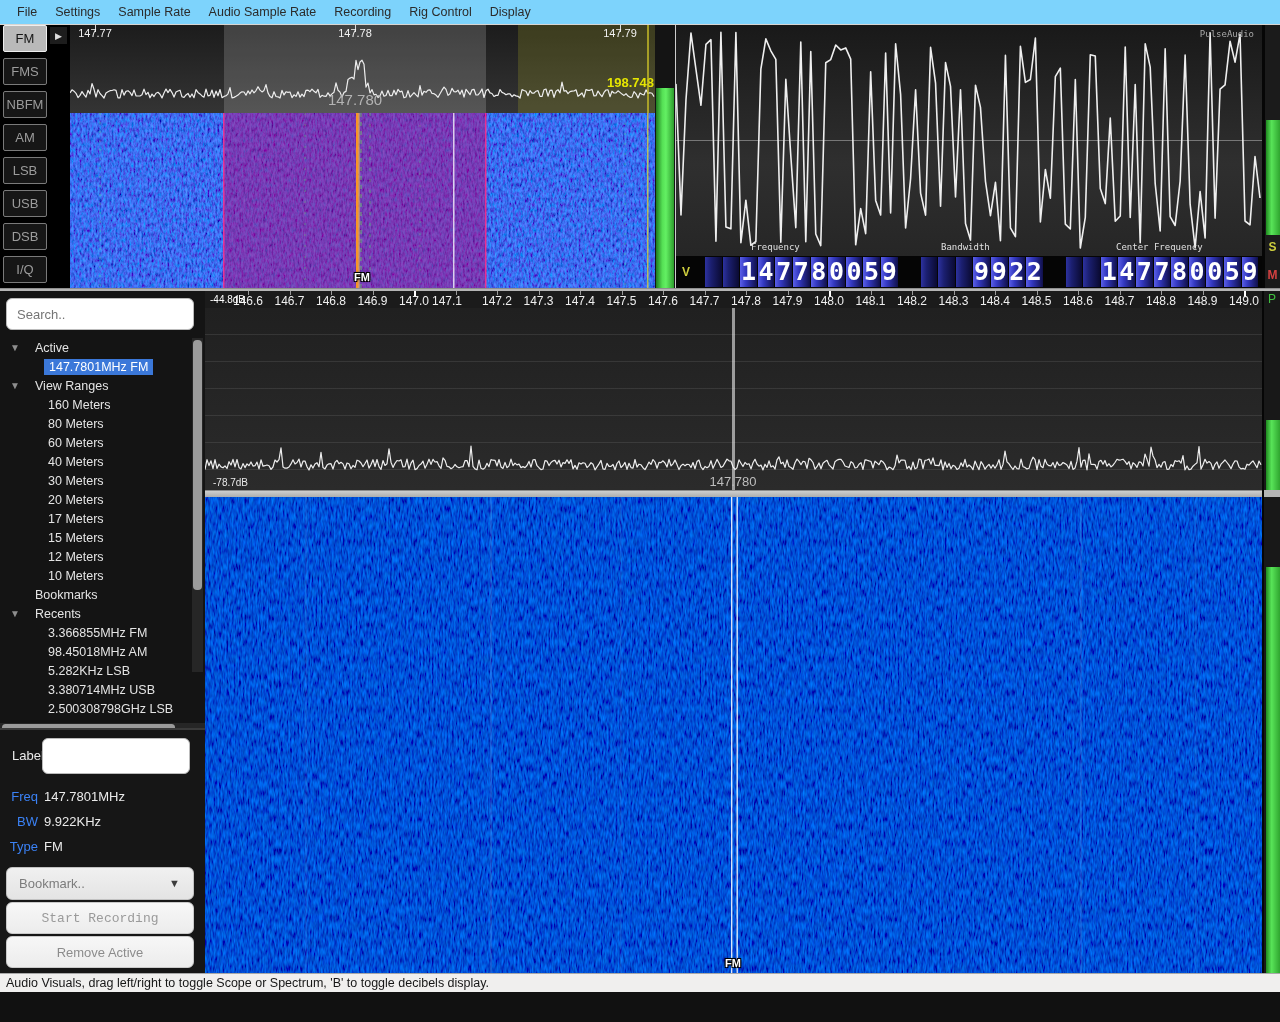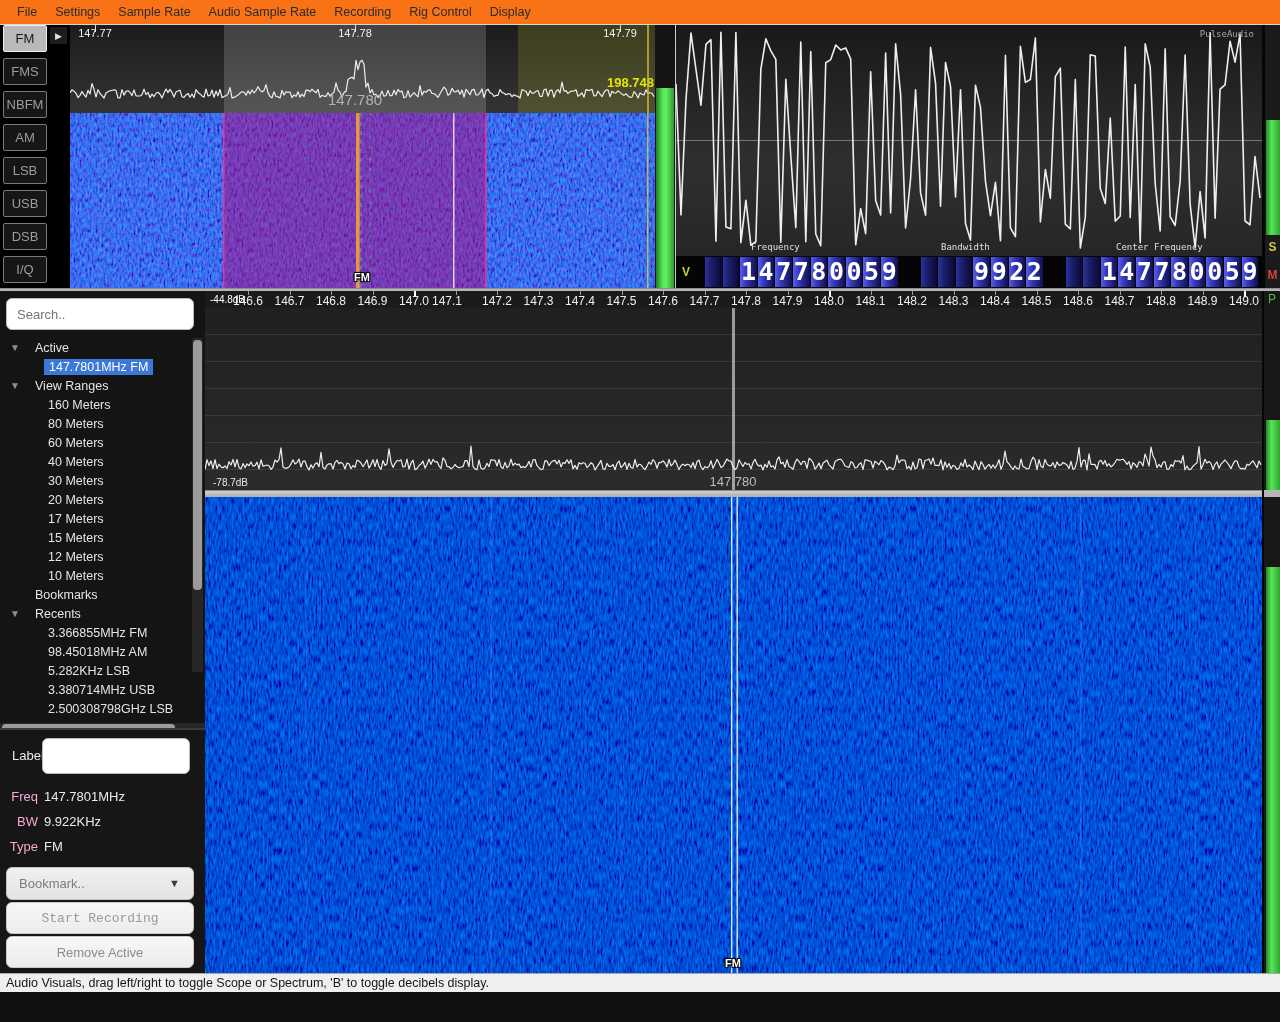--- a/index.html
+++ b/index.html
@@ -6,21 +6,21 @@
   html,body { background:#000; }
   body { font-family:"Liberation Sans", sans-serif; }
   .app { position:relative; width:1280px; height:1022px; overflow:hidden; background:#111; }
 
   
   .titlebar { height:30px; background:linear-gradient(#f4f3f2,#e9e7e5); display:flex; align-items:center; position:relative; border-bottom:1px solid #cfcdca; }
   .titlebar .appicon { position:absolute; left:38px; top:9px; width:7px; height:13px; background:#42302c; }
   .titlebar .title { flex:1; text-align:center; font-size:13.5px; font-weight:bold; color:#2e2e2e; }
   .winbtns { position:absolute; right:10px; top:0; height:30px; display:flex; align-items:center; gap:22px; }
   .winbtn { font-size:11px; font-weight:bold; color:#3a3a3a; width:14px; text-align:center; cursor:default; }
-  .menubar { height:25px; background:#f97316; display:flex; align-items:center; padding-left:8px; border-bottom:1px solid #d8d6d3; }
+  .menubar { height:25px; background:#7dd3fc; display:flex; align-items:center; padding-left:8px; border-bottom:1px solid #d8d6d3; }
   .menu-item { font-size:12.5px; color:#2b2b2b; padding:3px 9px; }
 
   
   .top { height:263px; display:flex; background:#000; }
   .mode-col { width:70px; background:#000; position:relative; }
   .mode-btn { width:44px; height:27px; margin:0 0 6px 3px; background:#161616; border:1px solid #7a7a7a; border-radius:2px; color:#9c9c9c; font-size:13px; display:flex; align-items:center; justify-content:center; }
   .mode-btn:first-child { margin-top:3px; }
   .mode-btn.active { background:#b9b9b9; color:#161616; border-color:#eeeeee; }
   .mode-expander { position:absolute; left:50px; top:2px; width:17px; height:17px; background:#1d1d1d; color:#e0e0e0; font-size:9px; display:flex; align-items:center; justify-content:center; }
 
@@ -83,21 +83,21 @@
   .vscroll { position:absolute; right:2px; top:47px; width:11px; height:334px; background:#262626; }
   .vscroll .thumb { position:absolute; left:1px; top:2px; width:9px; height:250px; background:#9b9b9b; border-radius:4px; }
   .hscroll { position:absolute; left:0; top:432px; width:205px; height:9px; background:#262626; }
   .hscroll .thumb { position:absolute; left:2px; top:1px; width:173px; height:7px; background:#9b9b9b; border-radius:4px; }
 
   .detail-panel { position:absolute; left:0; top:437px; width:205px; height:245px; background:#161616; border-top:2px solid #3a3a3a; }
   .label-row { position:absolute; left:0; top:8px; width:205px; height:36px; }
   .label-caption { position:absolute; left:12px; top:10px; font-size:13px; color:#eaeaea; }
   .label-input { position:absolute; left:42px; top:0; width:148px; height:36px; border-radius:6px; border:1px solid #bbb; background:#fff; font-size:13px; padding:0 8px; outline:none; }
   .field-row { position:absolute; left:0; width:205px; height:25px; display:flex; align-items:center; }
-  .field-name { width:38px; text-align:right; font-size:13px; color:#f9a8d4; }
+  .field-name { width:38px; text-align:right; font-size:13px; color:#3b82f6; }
   .field-value { margin-left:6px; font-size:13px; color:#eaeaea; }
   .dd-btn { position:absolute; left:6px; width:188px; border-radius:6px; border:1px solid #c2c2c2; display:flex; align-items:center; font-size:13px; }
   .bookmark-dd { top:137px; height:33px; background:linear-gradient(#f0f0f0,#e4e4e4); color:#7c7c7c; padding-left:12px; }
   .bookmark-dd .arr { position:absolute; right:13px; top:9px; color:#3c3c3c; font-size:11px; }
   .btn { position:absolute; left:6px; width:188px; height:32px; border-radius:6px; border:1px solid #c9c9c9; background:linear-gradient(#f7f7f7,#ececec); color:#9a9a9a; font-size:13px; display:flex; align-items:center; justify-content:center; }
   .start-btn { top:172px;font-family:Liberation Mono, monospace; } .remove-btn { top:206px; color:#8c8c8c; }
 
   .right-col { width:1057px; display:flex; flex-direction:column; background:#141414;justify-content:flex-end; }
   .scale-row { height:17px; position:relative; background:#1b1b1b; overflow:hidden; }
   .scale-label { position:absolute; top:3px; transform:translateX(-50%); font-size:12px; color:#efefef; }

